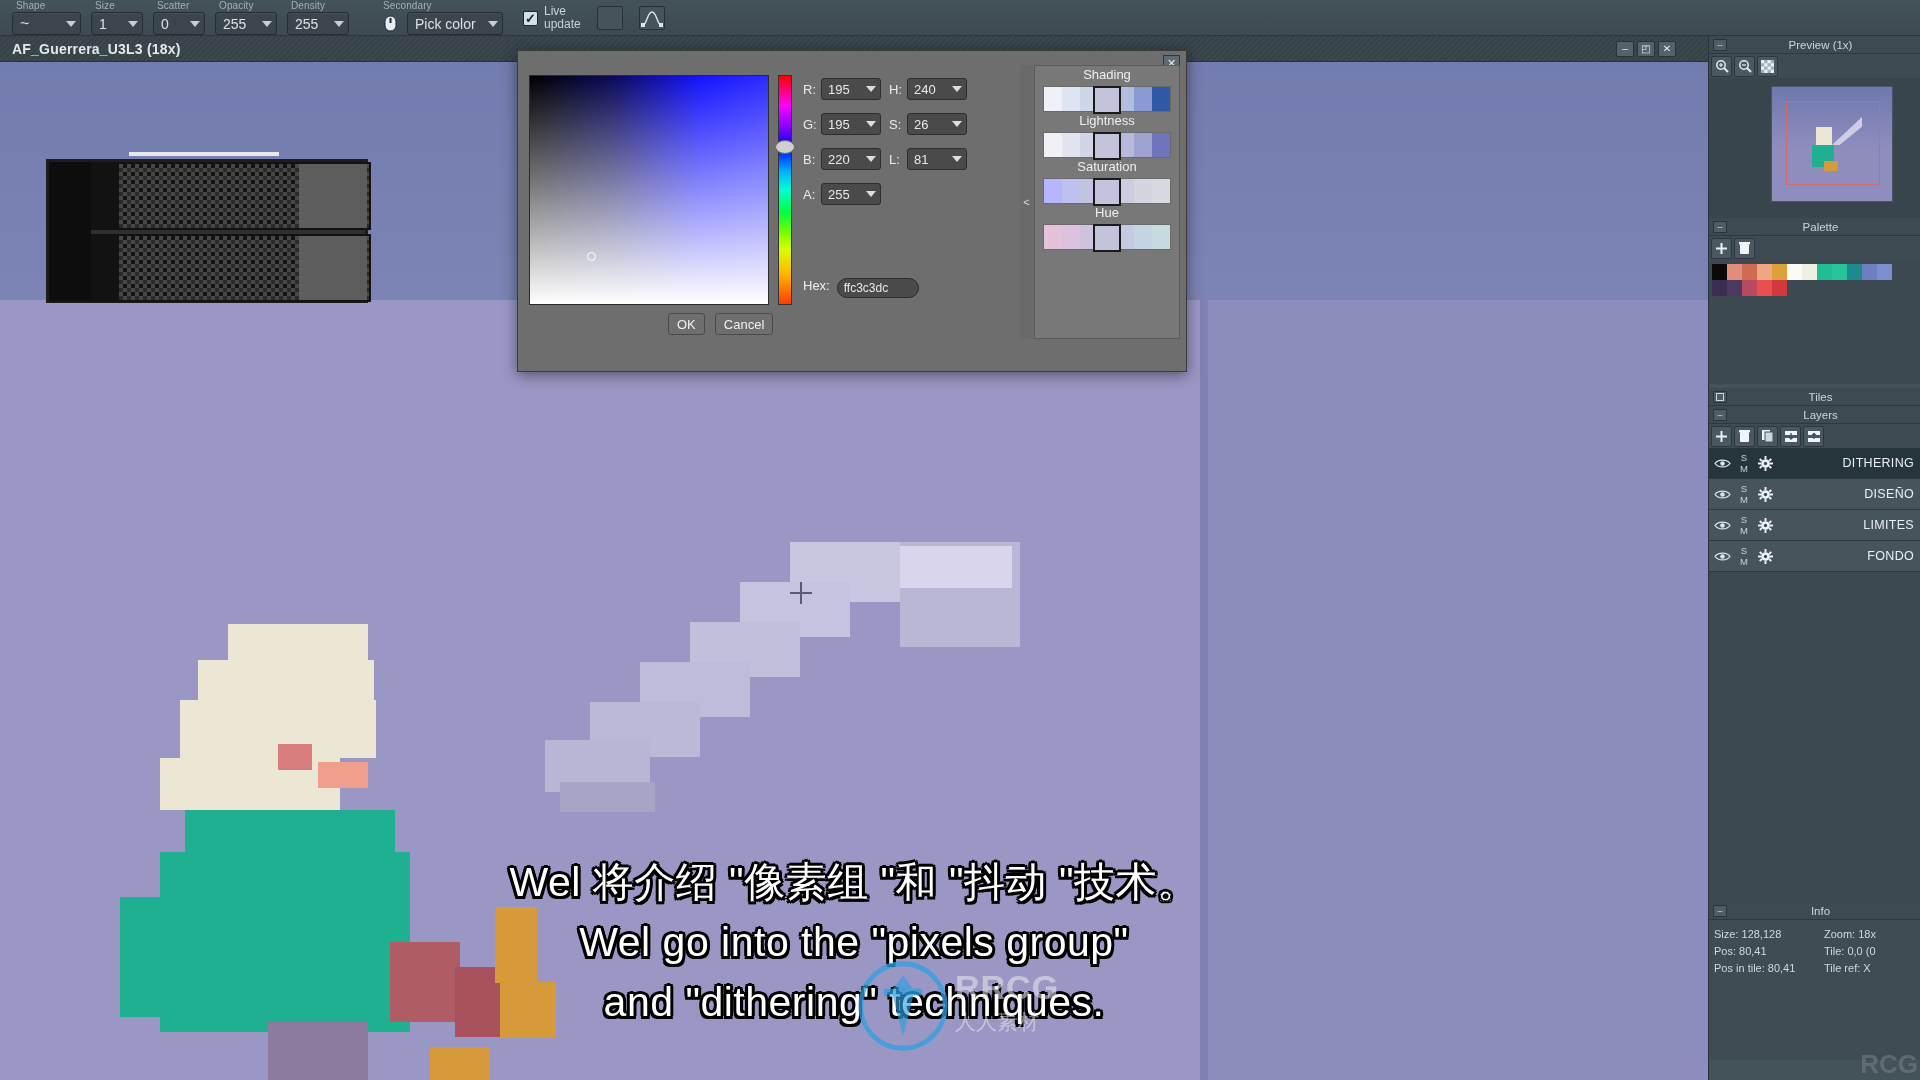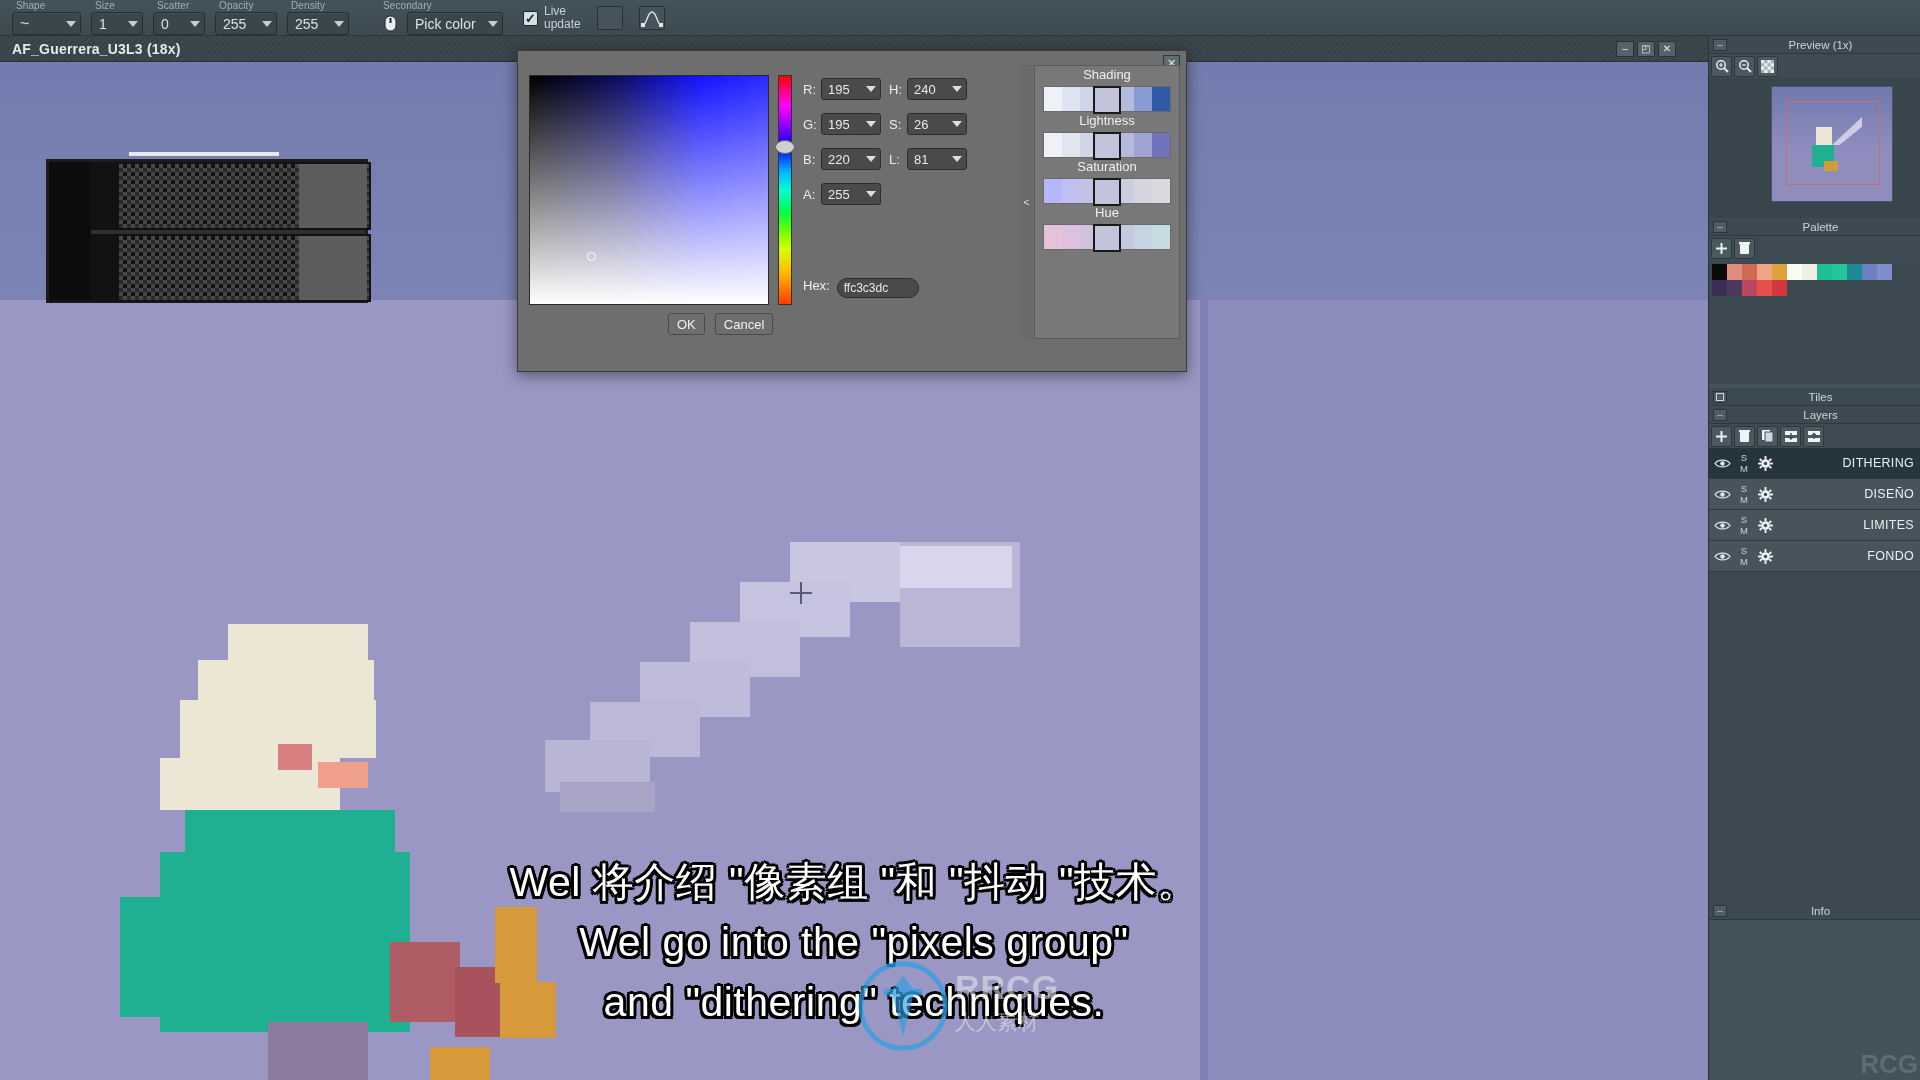--- a/index.html
+++ b/index.html
@@ -791,20 +791,34 @@
         </span>
         <span class="lr-name">FONDO</span>
       </div>
     </div>
   <div id="layersfill"></div>
 
   <div class="panelhdr">
     <span class="minbtn">–</span>
     <span class="ttl">Info</span>
   </div>
+  <div id="infobody">
+      <div class="inforow">
+        <span class="infol">Size: 128,128</span>
+        <span class="infor">Zoom: 18x</span>
+      </div>
+      <div class="inforow">
+        <span class="infol">Pos: 80,41</span>
+        <span class="infor">Tile: 0,0 (0</span>
+      </div>
+      <div class="inforow">
+        <span class="infol">Pos in tile: 80,41</span>
+        <span class="infor">Tile ref: X</span>
+      </div>
+    </div>
 </div>
 
 <div id="subs">
   <div class="line">Wel 将介绍 "像素组 "和 "抖动 "技术。</div>
   <div class="line">Wel go into the "pixels group"</div>
   <div class="line">and "dithering" techniques.</div>
 </div>
 
 <div id="wm">
   <svg width="96" height="96" viewBox="0 0 100 100">

